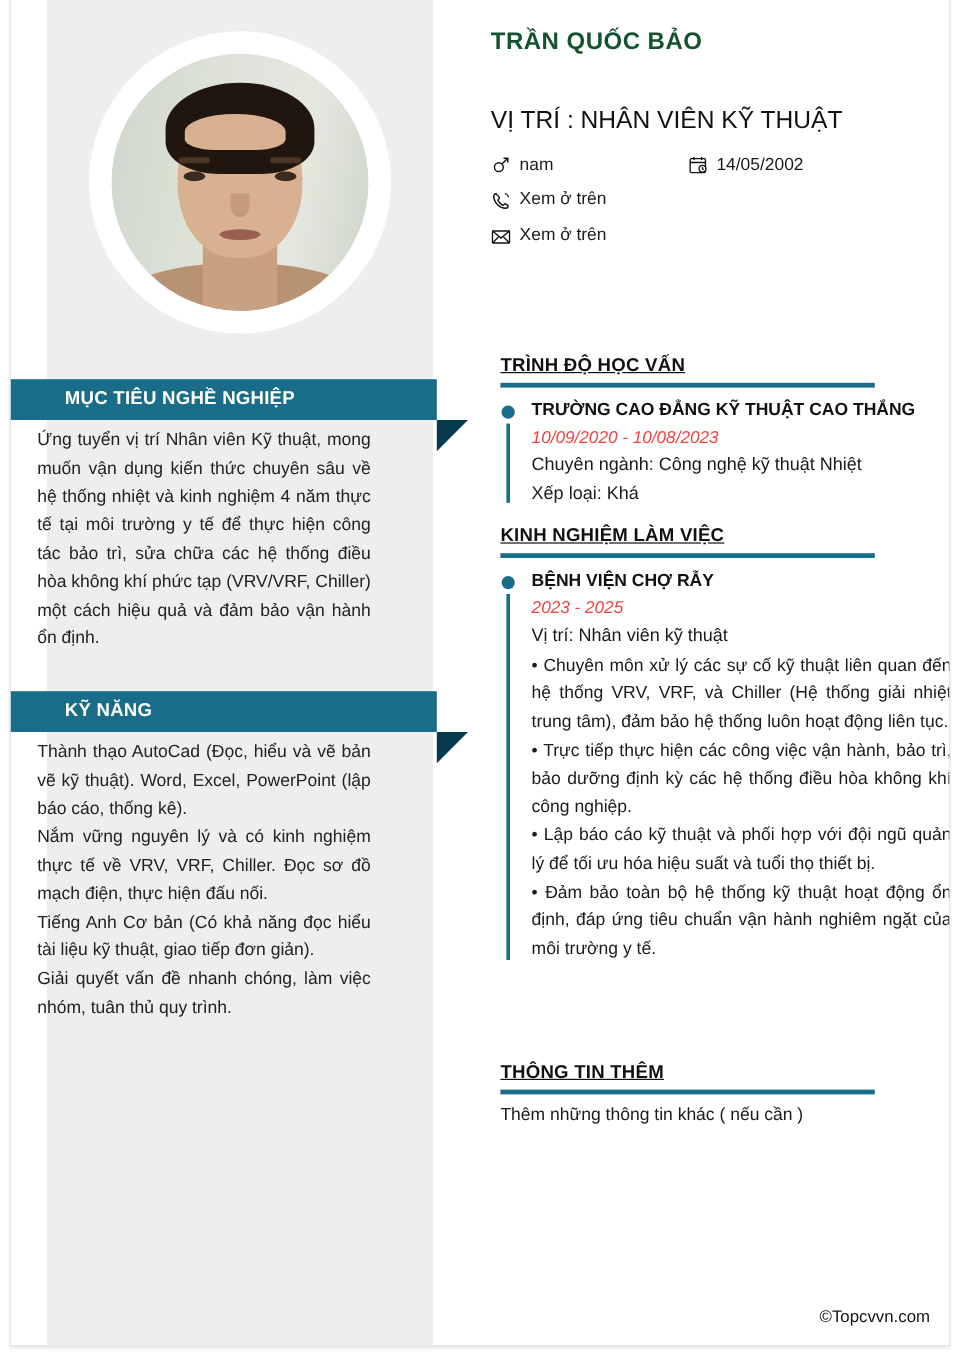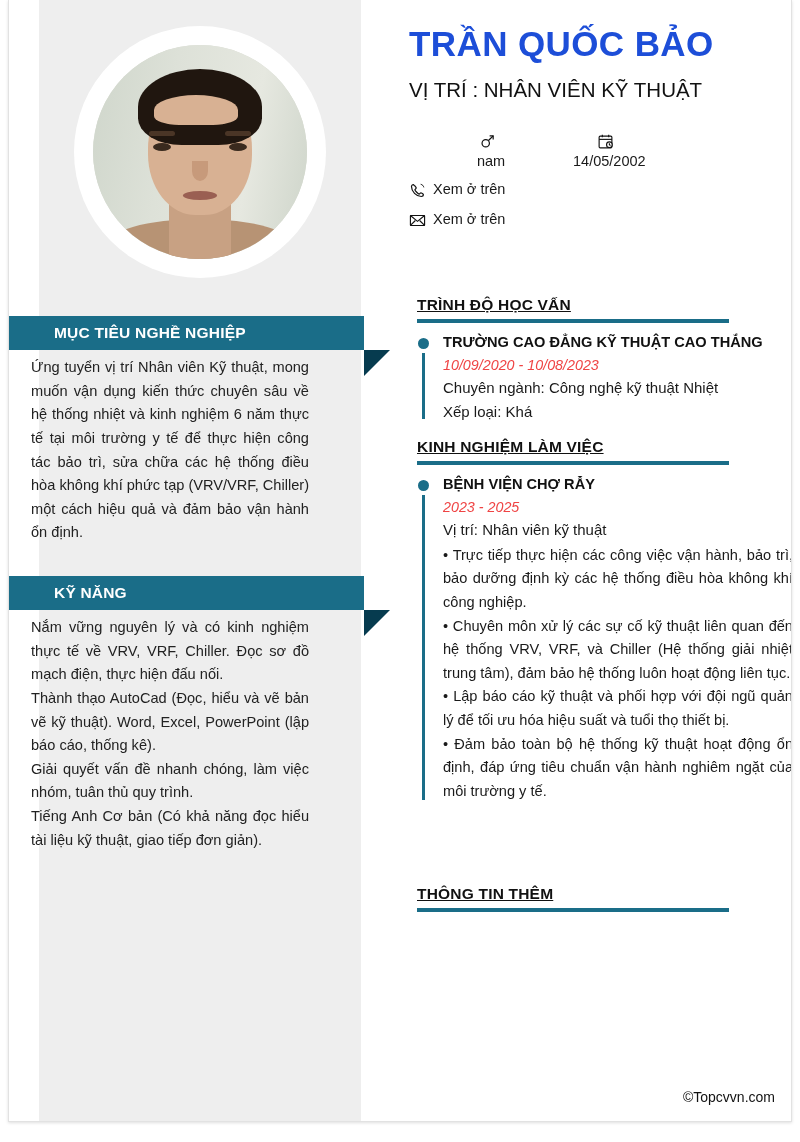--- a/index.html
+++ b/index.html
@@ -164,29 +164,29 @@
     left: 400px;
     top: 0;
     width: 384px;
     height: 1122px;
     padding: 0 16px 0 0;
   }
 
   .name {
     position: absolute;
     left: 0; top: 24px;
-    font-size: 35px;
+    font-size: 20px;
     font-weight: bold;
     letter-spacing: 0.4px;
-    color: #1d4ed8;
+    color: #14532d;
     white-space: nowrap;
   }
   .role {
     position: absolute;
-    left: 0; top: 78px;
+    left: 0; top: 89px;
     font-size: 20.5px;
     color: #111111;
     white-space: nowrap;
   }
 
   .contacts {
     position: absolute;
     left: 0; top: 128px;
     width: 384px;
   }
@@ -200,21 +200,21 @@
   .crow .ic {
     width: 24px;
     flex: 0 0 24px;
     display: flex;
     align-items: center;
     justify-content: flex-start;
     margin-top: 1px;
   }
   .crow .tx { white-space: nowrap; }
   .crow-split { display: flex; }
-  .crow-split > div { display: flex; align-items: center; flex-direction: column; }
+  .crow-split > div { display: flex; align-items: flex-end; }
   .crow-split .first { width: 164px; }
 
   .section { position: absolute; left: 8px; width: 376px; }
   .sec-title {
     font-size: 15.5px;
     font-weight: bold;
     color: #111111;
     letter-spacing: 0.2px;
     white-space: nowrap;
     text-decoration: underline;
@@ -306,33 +306,33 @@
       </div>
     </div>
   </div>
 
   <div class="ribbon" style="top:316px;">
     <span class="ribbon-title">MỤC TIÊU NGHỀ NGHIỆP</span>
   </div>
   <div class="ribbon-fold" style="left:355px; top:350px;"></div>
 
   <div class="sb-body" style="top:356px;">
-    <p>Ứng tuyển vị trí Nhân viên Kỹ thuật, mong muốn vận dụng kiến thức chuyên sâu về hệ thống nhiệt và kinh nghiệm 6 năm thực tế tại môi trường y tế để thực hiện công tác bảo trì, sửa chữa các hệ thống điều hòa không khí phức tạp (VRV/VRF, Chiller) một cách hiệu quả và đảm bảo vận hành ổn định.</p>
+    <p>Ứng tuyển vị trí Nhân viên Kỹ thuật, mong muốn vận dụng kiến thức chuyên sâu về hệ thống nhiệt và kinh nghiệm 4 năm thực tế tại môi trường y tế để thực hiện công tác bảo trì, sửa chữa các hệ thống điều hòa không khí phức tạp (VRV/VRF, Chiller) một cách hiệu quả và đảm bảo vận hành ổn định.</p>
   </div>
 
   <div class="ribbon" style="top:576px;">
     <span class="ribbon-title">KỸ NĂNG</span>
   </div>
   <div class="ribbon-fold" style="left:355px; top:610px;"></div>
 
   <div class="sb-body" style="top:616px;">
+    <p>Thành thạo AutoCad (Đọc, hiểu và vẽ bản vẽ kỹ thuật). Word, Excel, PowerPoint (lập báo cáo, thống kê).</p>
     <p>Nắm vững nguyên lý và có kinh nghiệm thực tế về VRV, VRF, Chiller. Đọc sơ đồ mạch điện, thực hiện đấu nối.</p>
-    <p>Thành thạo AutoCad (Đọc, hiểu và vẽ bản vẽ kỹ thuật). Word, Excel, PowerPoint (lập báo cáo, thống kê).</p>
+    <p>Tiếng Anh Cơ bản (Có khả năng đọc hiểu tài liệu kỹ thuật, giao tiếp đơn giản).</p>
     <p>Giải quyết vấn đề nhanh chóng, làm việc nhóm, tuân thủ quy trình.</p>
-    <p>Tiếng Anh Cơ bản (Có khả năng đọc hiểu tài liệu kỹ thuật, giao tiếp đơn giản).</p>
   </div>
 
   <div class="main">
 
     <div class="name">TRẦN QUỐC BẢO</div>
     <div class="role">VỊ TRÍ : NHÂN VIÊN KỸ THUẬT</div>
 
     <div class="contacts">
 
       <div class="crow crow-split">
@@ -401,30 +401,31 @@
     <div class="section" style="top:438px;">
       <div class="sec-title">KINH NGHIỆM LÀM VIỆC</div>
       <div class="sec-rule"></div>
       <div class="tl">
         <span class="tl-dot"></span>
         <span class="tl-line"></span>
         <div class="tl-org">BỆNH VIỆN CHỢ RẪY</div>
         <div class="tl-date">2023 - 2025</div>
         <div class="tl-line-txt">Vị trí: Nhân viên kỹ thuật</div>
         <div class="tl-bullets">
+          <p>• Chuyên môn xử lý các sự cố kỹ thuật liên quan đến hệ thống VRV, VRF, và Chiller (Hệ thống giải nhiệt trung tâm), đảm bảo hệ thống luôn hoạt động liên tục.</p>
           <p>• Trực tiếp thực hiện các công việc vận hành, bảo trì, bảo dưỡng định kỳ các hệ thống điều hòa không khí công nghiệp.</p>
-          <p>• Chuyên môn xử lý các sự cố kỹ thuật liên quan đến hệ thống VRV, VRF, và Chiller (Hệ thống giải nhiệt trung tâm), đảm bảo hệ thống luôn hoạt động liên tục.</p>
           <p>• Lập báo cáo kỹ thuật và phối hợp với đội ngũ quản lý để tối ưu hóa hiệu suất và tuổi thọ thiết bị.</p>
           <p>• Đảm bảo toàn bộ hệ thống kỹ thuật hoạt động ổn định, đáp ứng tiêu chuẩn vận hành nghiêm ngặt của môi trường y tế.</p>
         </div>
       </div>
     </div>
 
     <div class="section" style="top:885px;">
       <div class="sec-title">THÔNG TIN THÊM</div>
       <div class="sec-rule"></div>
+      <div class="extra-text">Thêm những thông tin khác ( nếu cần )</div>
     </div>
 
   </div>
 
   <div class="footer">©Topcvvn.com</div>
 
 </div>
 
 </body></html>

